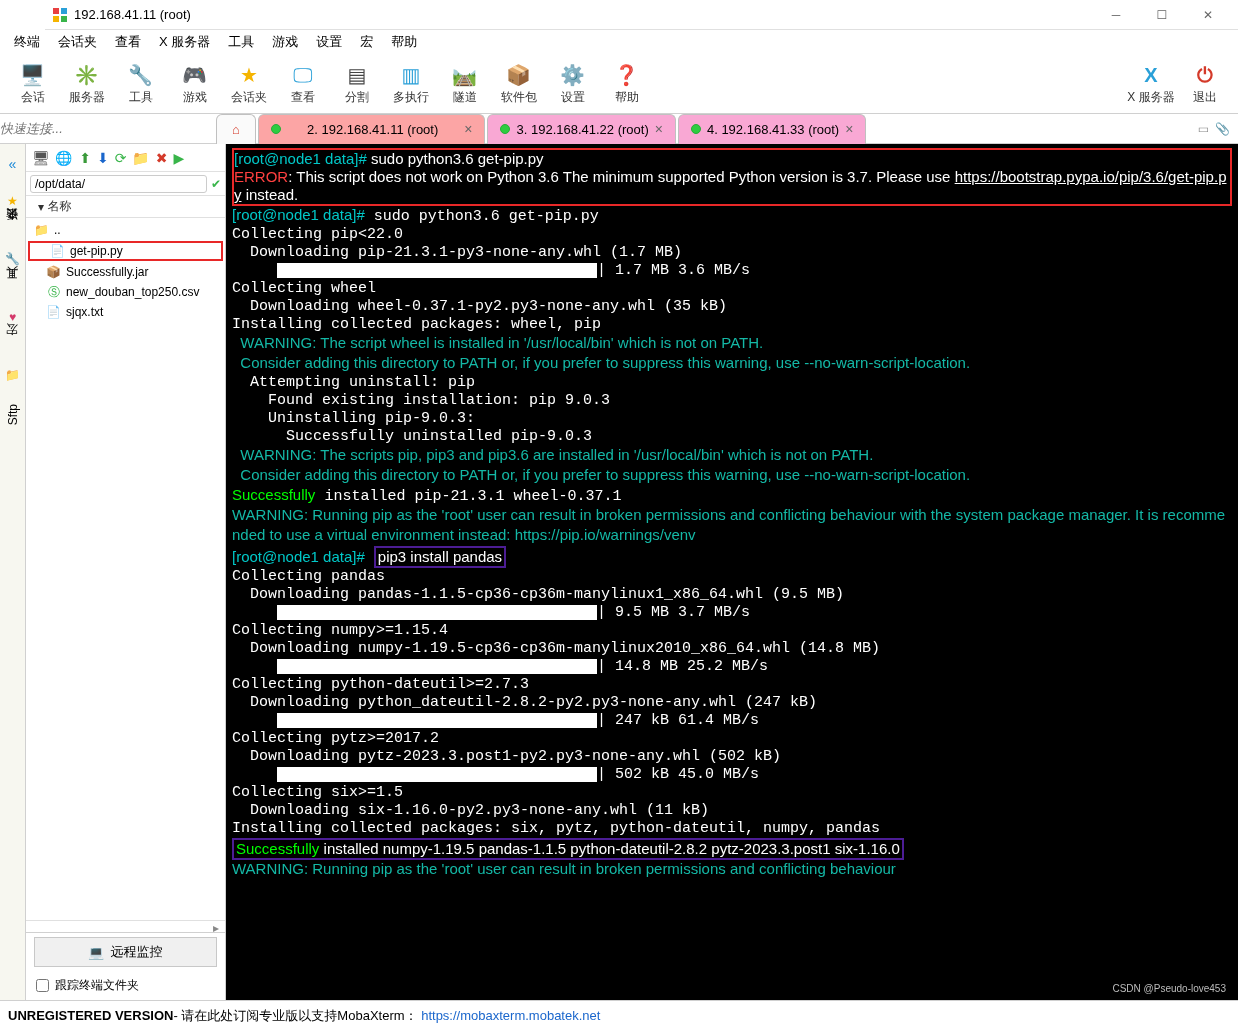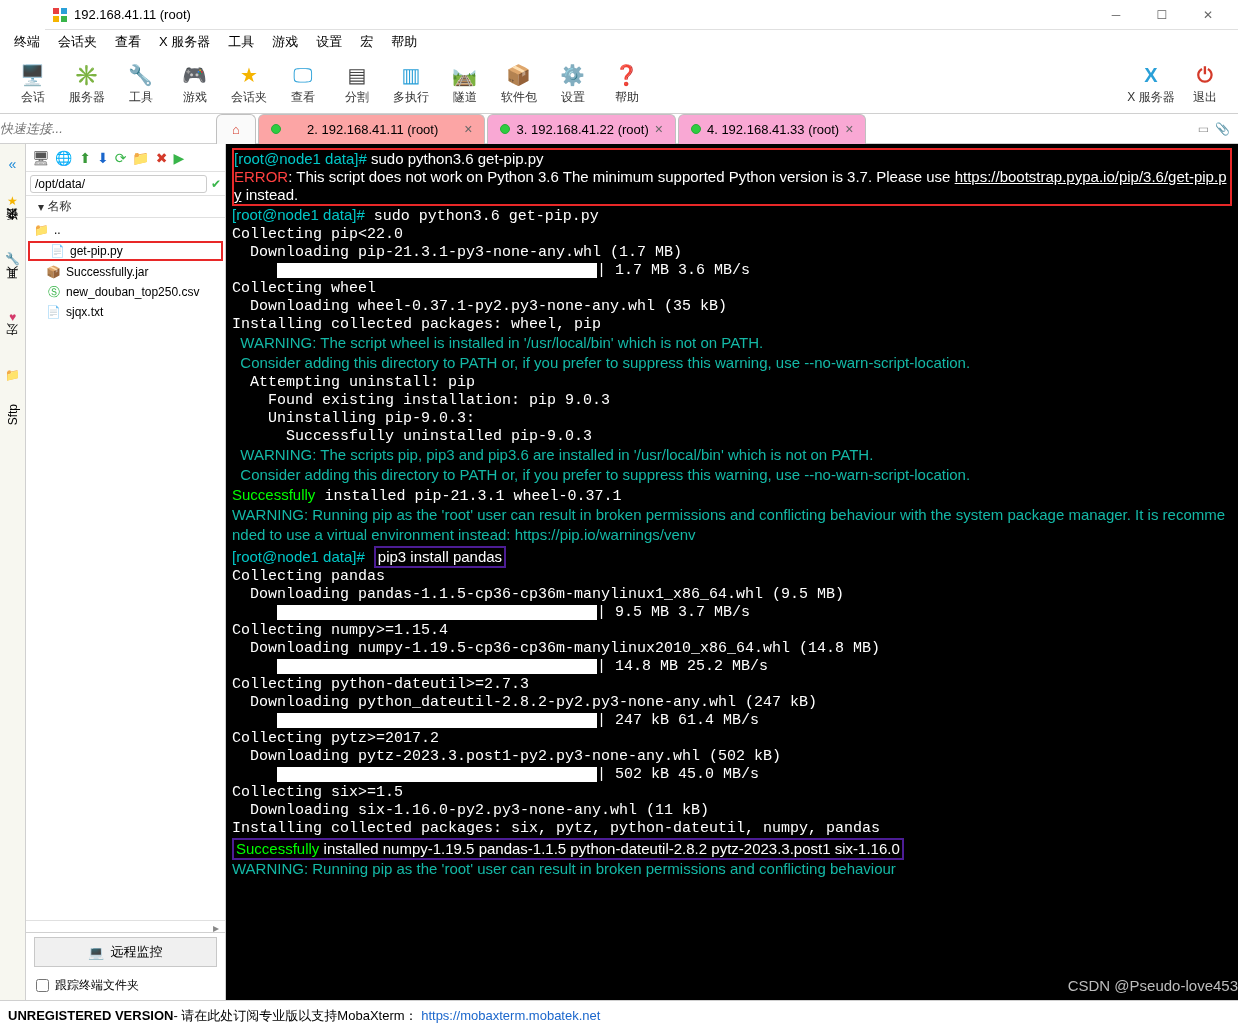--- a/index.html
+++ b/index.html
@@ -53,21 +53,21 @@
   .p-red { color:#ff4040; }
   .p-yel { color:#14b8a6; }
   .p-grn { color:#00ff00; }
   .u { text-decoration:underline; }
   .box-red { border:2px solid #4c1d95; padding:0 2px; display:inline-block; }
   .box-red-block { border:2px solid #e82828; display:block; }
   .bar { display:inline-block; background:#fff; height:15px; width:320px; vertical-align:middle; }
   
   .status { height:30px; display:flex; align-items:center; padding:0 8px; border-top:1px solid #d0d0d0; font-size:13px; }
   .status a { color:#1a66cc; text-decoration:none;text-align:right; }
-  .watermark { position:absolute; right:0; bottom:36px; color:#bcbcbc; font-size:15px; font-family:sans-serif; pointer-events:none;}
+  .watermark { position:absolute; right:12px; bottom:36px; color:#bcbcbc; font-size:10px; font-family:sans-serif; pointer-events:none;}
   svg { display:block; }
 </style>
 </head>
 <body>
 
 <div class="titlebar">
   <span class="app-icon">
     <svg viewBox="0 0 16 16">
         <rect x="1" y="1" width="6" height="6" fill="#e84040"></rect>
         <rect x="9" y="1" width="6" height="6" fill="#2aa0d8"></rect>

